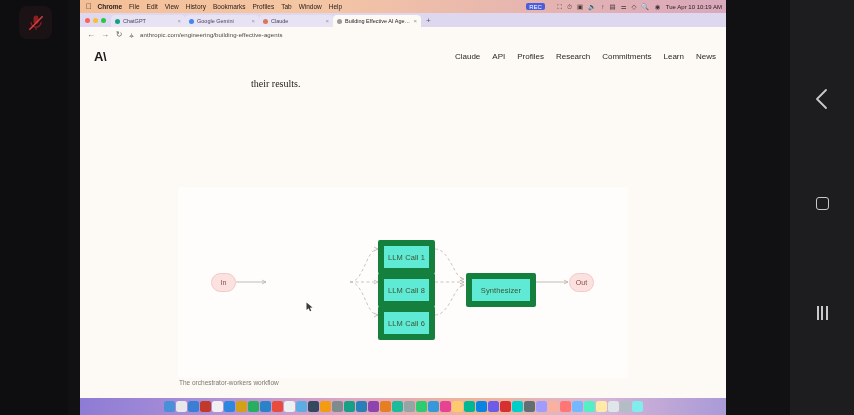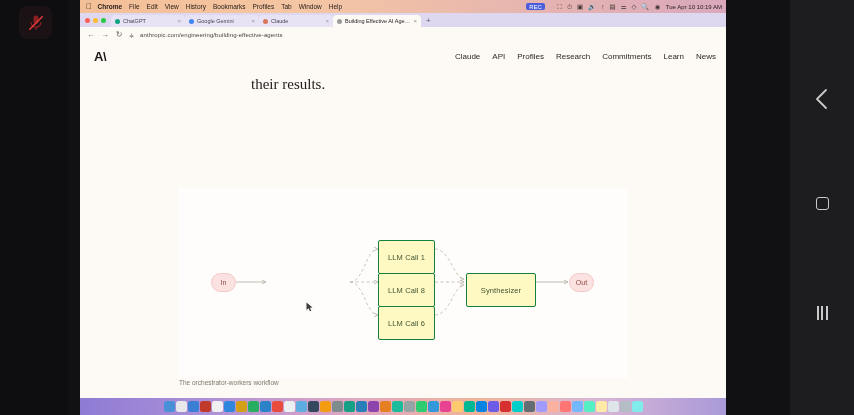--- a/index.html
+++ b/index.html
@@ -92,42 +92,42 @@
     position: absolute; right: 10px; top: 0; height: 29px;
     display: flex; align-items: center; gap: 12px;
     font-size: 8px; color: #2b2924;
   }
   .sitenav span { white-space: nowrap; }
 
   
   .article { background: #fdf9f4; height: 352px; position: relative; padding-top: 6px; }
   .para-top {
     font-family: "Liberation Serif", serif;
-    font-size: 15px; color: #1f1d1a; padding-left: 171px; line-height: 14px;
+    font-size: 10px; color: #1f1d1a; padding-left: 171px; line-height: 14px;
   }
 
   
   .diagram-card {
     position: absolute; left: 98px; top: 116px; width: 450px; height: 191px;
     background: #fffdfb; border-radius: 3px;
   }
   .diagram {
     position: absolute; inset: 0;
   }
   .node {
     position: absolute; display: flex; align-items: center; justify-content: center;
     font-family: "Liberation Sans", sans-serif;
     font-size: 7.5px; letter-spacing: .1px;
   }
   .node.pill {
     border-radius: 999px; background: #fbe2e0; border: 1px solid #f1c9c6;
     color: #8c4a45; width: 25px; height: 19px; font-size: 7px;
   }
   .node.box {
-    border-radius: 2px; background: #fef9c3; border: 1px solid #15803d;
+    border-radius: 2px; background: #5eead4; border: 6px solid #15803d;
     color: #3f5331; height: 34px;
   }
   .cursor-dot {
     position: absolute; left: 128px; top: 115px;
     width: 0; height: 0;
   }
   .cursor-dot svg { display: block; }
   .dcaption {
     position: absolute; left: 99px; top: 308px;
     font-family: "Liberation Sans", sans-serif;

